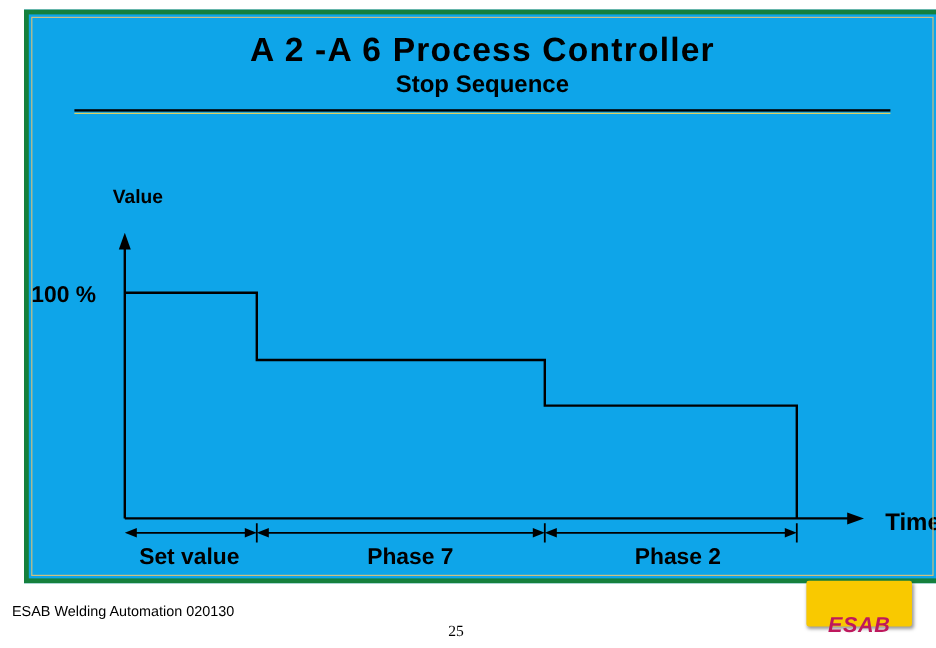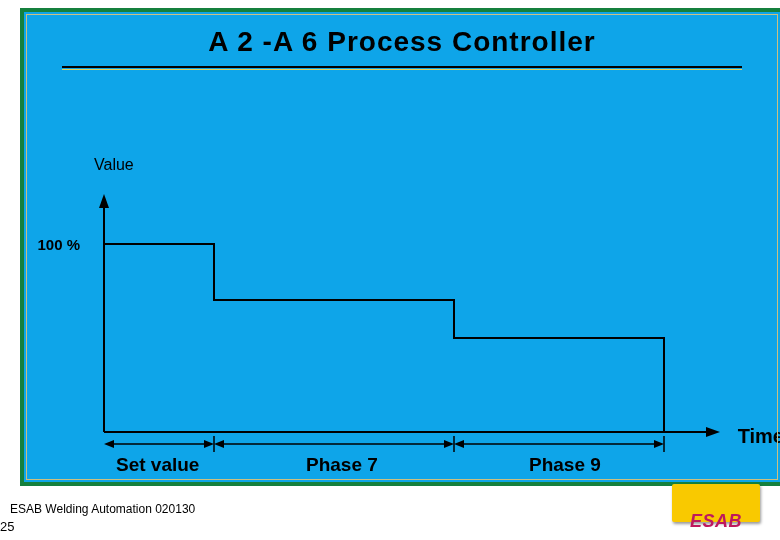--- a/index.html
+++ b/index.html
@@ -56,50 +56,52 @@
     left: 60px;
     top: 150px;
     width: 660px;
     height: 300px;
   }
   .y-label {
     position: absolute;
     left: 10px;
     top: -6px;
     font-size: 16px;
-    font-weight: normal;
+    font-weight: bold;
   }
   .y-tick {
     position: absolute;
     left: -60px;
     width: 56px;
     text-align: right;
-    font-size: 15px;
+    font-size: 19px;
     font-weight: bold;
   }
   .x-label-time {
     position: absolute;
     right: -40px;
     bottom: 14px;
     font-size: 20px;
     font-weight: bold;
   }
   .footer {
     position: absolute;
     left: 10px;
     bottom: 24px;
     width: 760px;
     font-size: 12px;
   }
   .page-num {
     position: absolute;
     left: 0;
     width: 760px;
+    text-align: center;
     bottom: 6px;
     font-size: 13px;
+    font-family: Liberation Serif, serif;
   }
   .logo {
     position: absolute;
     right: 20px;
     bottom: 18px;
     width: 88px;
     height: 38px;
     background: #f9c900;
     border-radius: 2px;
     display: flex;
@@ -122,20 +124,21 @@
     font-weight: bold;
   }
   svg { position: absolute; left: 0; top: 0; }
 </style>
 </head>
 <body>
 
 <div class="slide-frame">
 
   <div class="title">A 2 -A 6 Process Controller</div>
+  <div class="subtitle">Stop Sequence</div>
 
   <div class="divider-wrap">
     <hr class="divider">
     <hr class="divider-yellow">
   </div>
 
   <div class="chart-area">
     <div class="y-label">Value</div>
     <div class="y-tick" style="top:74px">100 %</div>
     <div class="x-label-time">Time</div>
@@ -163,21 +166,21 @@
       <line x1="370" y1="274" x2="370" y2="290" stroke="#000" stroke-width="1.5"></line>
 
       <line x1="374" y1="282" x2="576" y2="282" stroke="#000" stroke-width="1.5"></line>
       <polygon points="370,282 380,278 380,286" fill="#000"></polygon>
       <polygon points="580,282 570,278 570,286" fill="#000"></polygon>
       <line x1="580" y1="274" x2="580" y2="290" stroke="#000" stroke-width="1.5"></line>
     </svg>
 
     <div class="phase-label" style="left:32px; top:292px">Set value</div>
     <div class="phase-label" style="left:222px; top:292px">Phase 7</div>
-    <div class="phase-label" style="left:445px; top:292px">Phase 9</div>
+    <div class="phase-label" style="left:445px; top:292px">Phase 2</div>
   </div>
 
 </div>
 
 <div class="footer">ESAB Welding Automation 020130</div>
 <div class="page-num">25</div>
 
 <div class="logo">
   <span class="logo-text">ESAB</span>
 </div>

